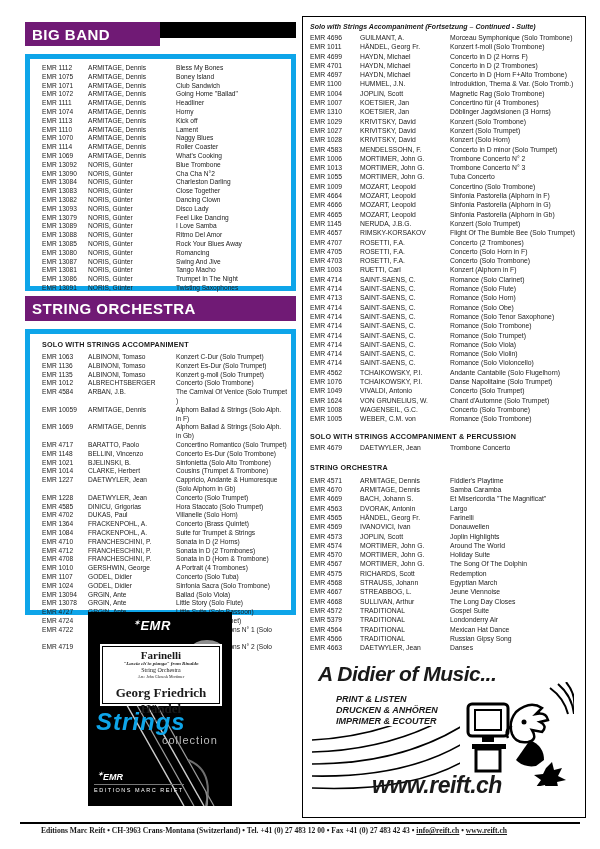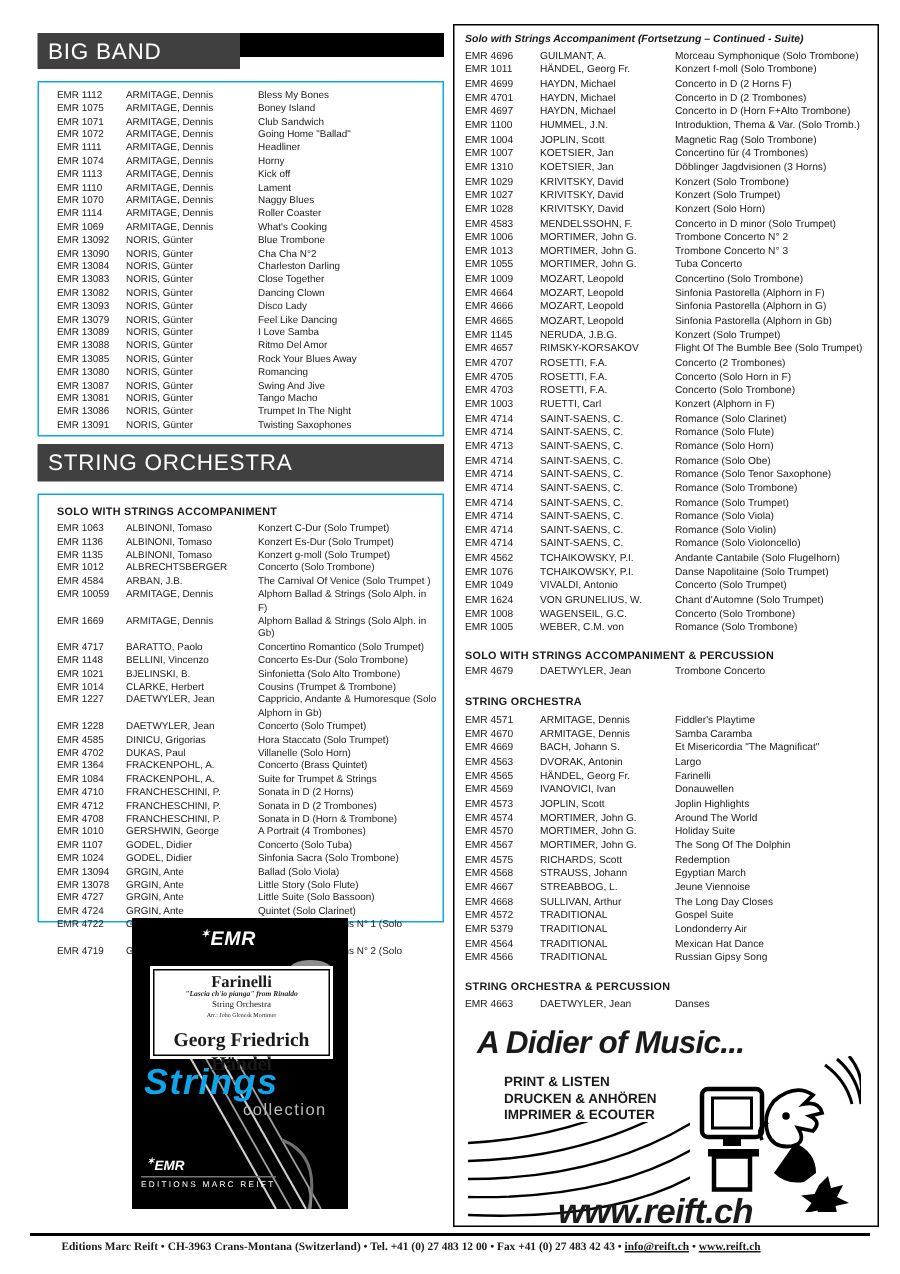--- a/index.html
+++ b/index.html
@@ -1,30 +1,30 @@
 <!DOCTYPE html>
 <html><head>
 <meta charset="utf-8">
 <style>
   html,body{margin:0;padding:0;background:#fff;}
   body{width:600px;height:849px;position:relative;font-family:"Liberation Sans",sans-serif;color:#1a1a1a;overflow:hidden;}
   .abs{position:absolute;}
   
-  .bar{background:#404040;color:#fff;font-weight:normal;display:flex;align-items:center;padding-left:7px;letter-spacing:.5px;font-size:15px;}
+  .bar{background:#701a75;color:#fff;font-weight:bold;display:flex;align-items:center;padding-left:7px;letter-spacing:.5px;font-size:15px;}
   
   .rows{display:block;}
   .catalog-row{display:flex;align-items:flex-start;}
   .lcol .catalog-row{line-height:8.8px;font-size:6.6px;}
   .rcol .catalog-row{line-height:9.3px;font-size:6.8px;}
   .c-num{width:46px;flex:none;}
   .c-comp{width:88px;flex:none;}
   .c-title{flex:1;padding-right:3px;}
   .rcol .c-num{width:50px;}
   .rcol .c-comp{width:90px;}
-  .box{border:1px solid #0ea5e9;}
+  .box{border:5px solid #0ea5e9;}
   .subhead{font-weight:bold;font-size:7.2px;letter-spacing:.2px;}
   
   #right-box{left:302px;top:16px;width:284px;height:802px;border:1.5px solid #000;padding:6px 0 0 7px;box-sizing:border-box;}
   .cont-head{font-size:7px;font-weight:bold;font-style:italic;margin-bottom:3px;}
   
   #cover{left:88px;top:612px;width:144px;height:194px;background:#000;overflow:hidden;}
   .cover-card{position:absolute;left:14px;top:34px;width:116px;height:56px;background:#fff;border:1px solid #000;box-shadow:0 0 0 2px #fff;text-align:center;font-family:"Liberation Serif",serif;}
   .cover-title{font-size:11px;font-weight:bold;margin-top:2px;}
   .cover-sub{font-size:5px;font-weight:bold;font-style:italic;}
   .cover-ens{font-size:6px;margin-top:1px;}
@@ -34,21 +34,21 @@
   .cover-strings{position:absolute;left:8px;top:96px;font-size:24px;font-weight:bold;color:#0ea5e9;letter-spacing:1px;font-style:italic;}
   .cover-collection{position:absolute;left:74px;top:122px;font-size:11px;color:#bbb;letter-spacing:1px;}
   .cover-brand{position:absolute;left:10px;top:158px;color:#fff;font-size:9px;font-weight:bold;font-style:italic;}
   .cover-brand-footer{position:absolute;left:6px;top:172px;color:#fff;font-size:5.5px;letter-spacing:1.5px;border-top:1px solid #777;padding-top:2px;}
   .emr-badge{position:absolute;right:10px;top:28px;width:30px;height:15px;background:#8f8f8f;border-radius:50%;}
   .emr-top-logo{position:absolute;left:46px;top:6px;color:#fff;font-weight:bold;font-style:italic;font-size:13px;letter-spacing:.5px;}
   .emr-top-logo .star{font-size:7px;vertical-align:super;}
   
   #ad{position:relative;margin-top:8px;width:266px;height:148px;}
   .ad-title{position:absolute;left:8px;top:2px;font-size:21px;font-weight:bold;font-style:italic;letter-spacing:-.5px;}
-  .ad-lines{position:absolute;left:26px;top:34px;font-size:9px;font-weight:bold;line-height:11px;}
+  .ad-lines{position:absolute;left:26px;top:34px;font-size:9px;font-weight:bold;font-style:italic;line-height:11px;}
   .ad-url{position:absolute;left:62px;top:112px;font-size:23px;font-weight:bold;font-style:italic;letter-spacing:-.5px;}
   
   #footer-rule{left:20px;top:822px;width:560px;height:2px;background:#000;}
   #footer-text{left:0;top:826px;width:548px;text-align:center;font-family:"Liberation Serif",serif;font-size:7.6px;font-weight:bold;}
   #footer-text .lnk{text-decoration:underline;}
   .lcol-wrap{left:0;top:0;}
 </style>
 </head>
 <body>
 
@@ -804,21 +804,20 @@
         <span class="c-title">Mexican Hat Dance</span>
       </div>
 
       <div class="catalog-row">
         <span class="c-num">EMR 4566</span>
         <span class="c-comp">TRADITIONAL</span>
         <span class="c-title">Russian Gipsy Song</span>
       </div>
     </div>
 
-  <div class="subhead" style="margin-top:10px;margin-bottom:3px;">STRING ORCHESTRA &amp; PERCUSSION</div>
   <div class="rows">
 
       <div class="catalog-row">
         <span class="c-num">EMR 4663</span>
         <span class="c-comp">DAETWYLER, Jean</span>
         <span class="c-title">Danses</span>
       </div>
     </div>
 
   <div id="ad">

